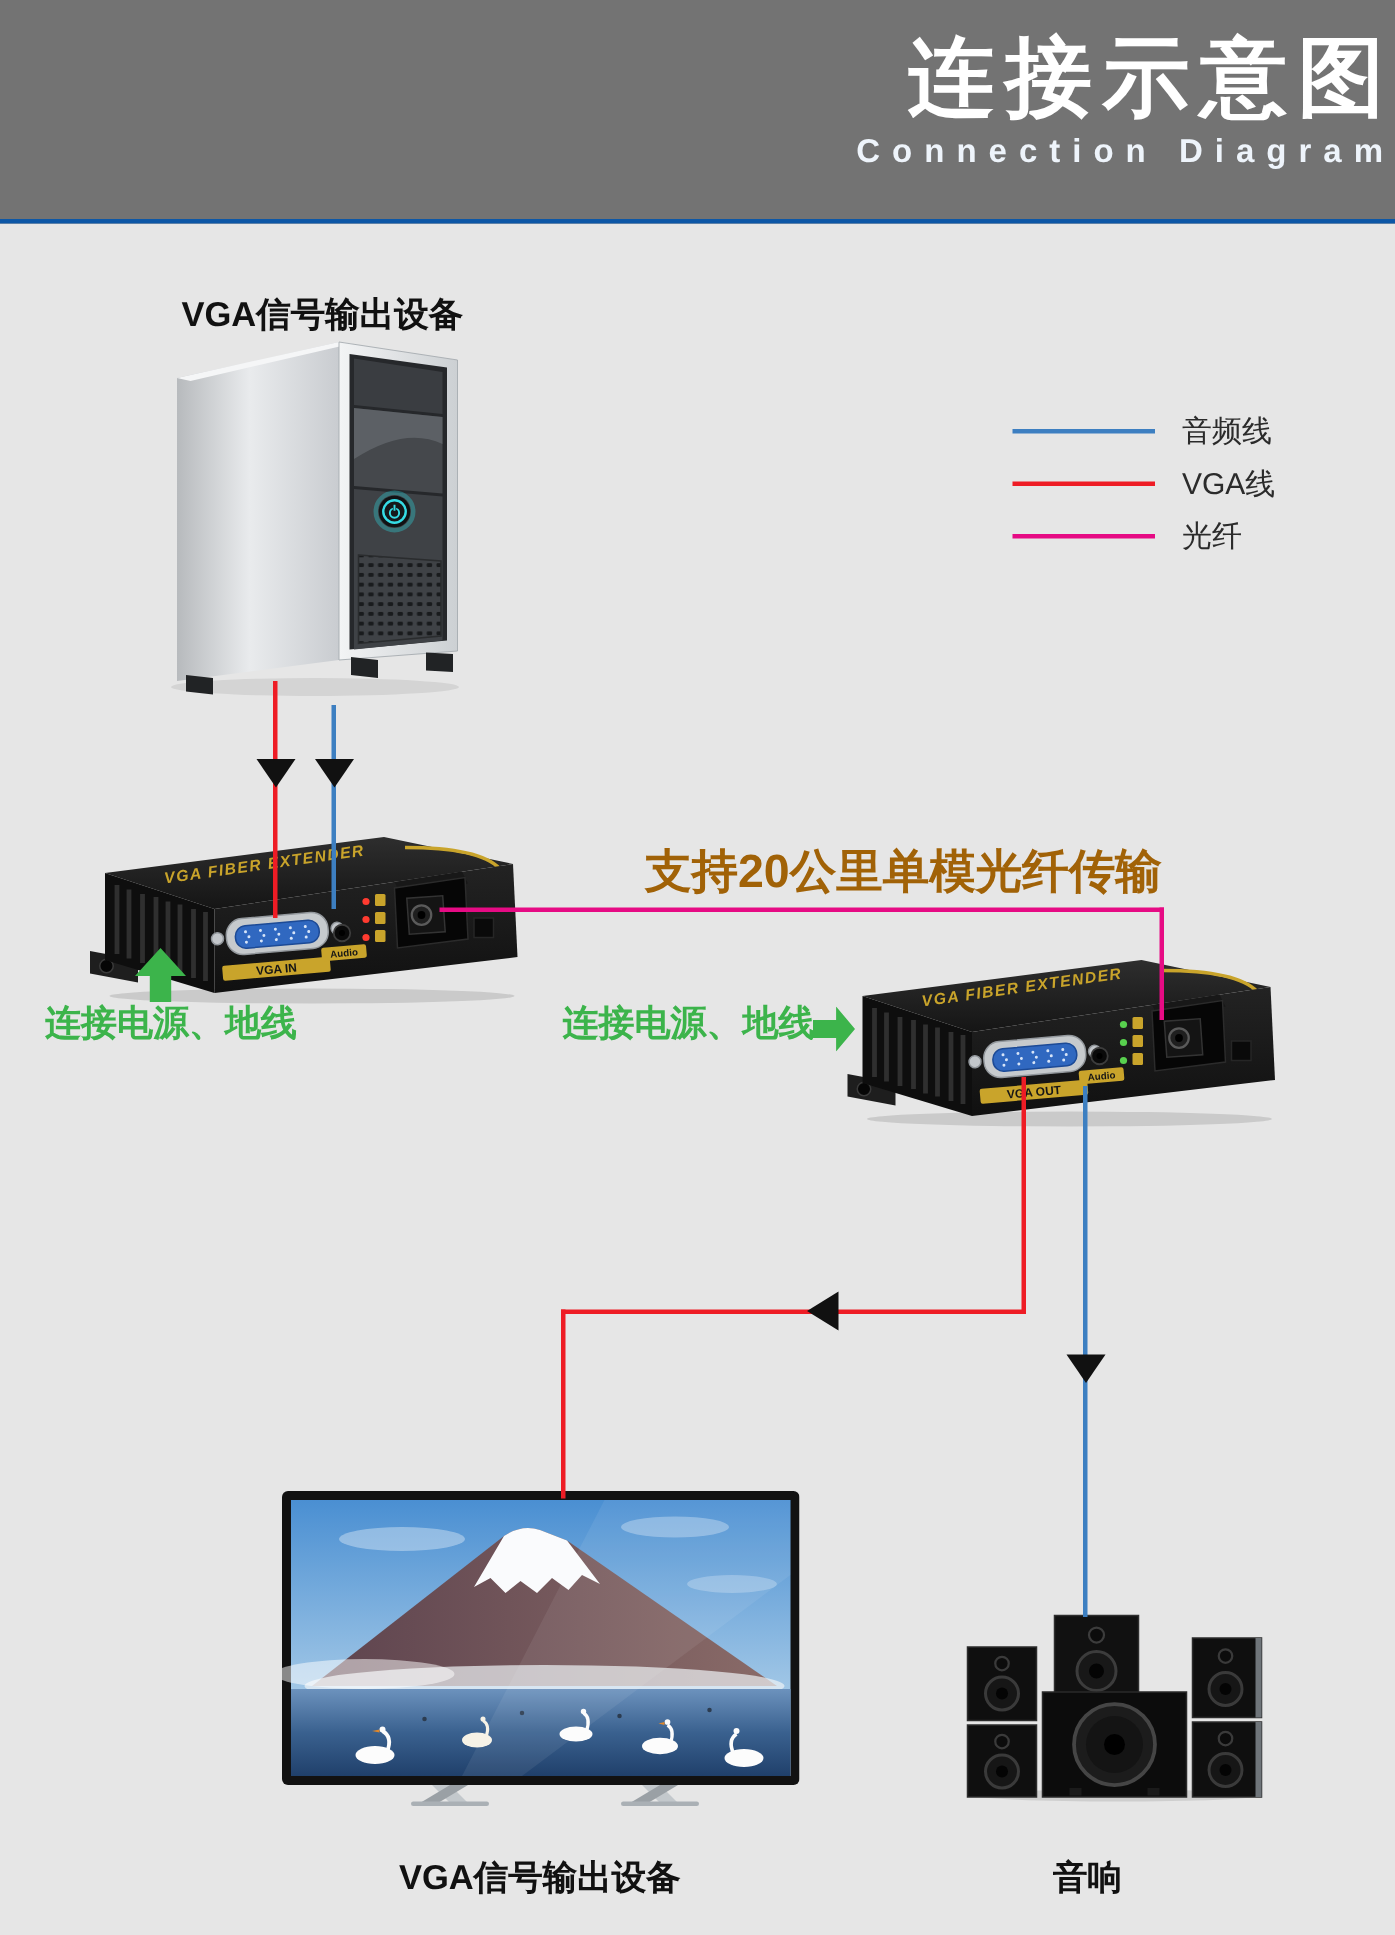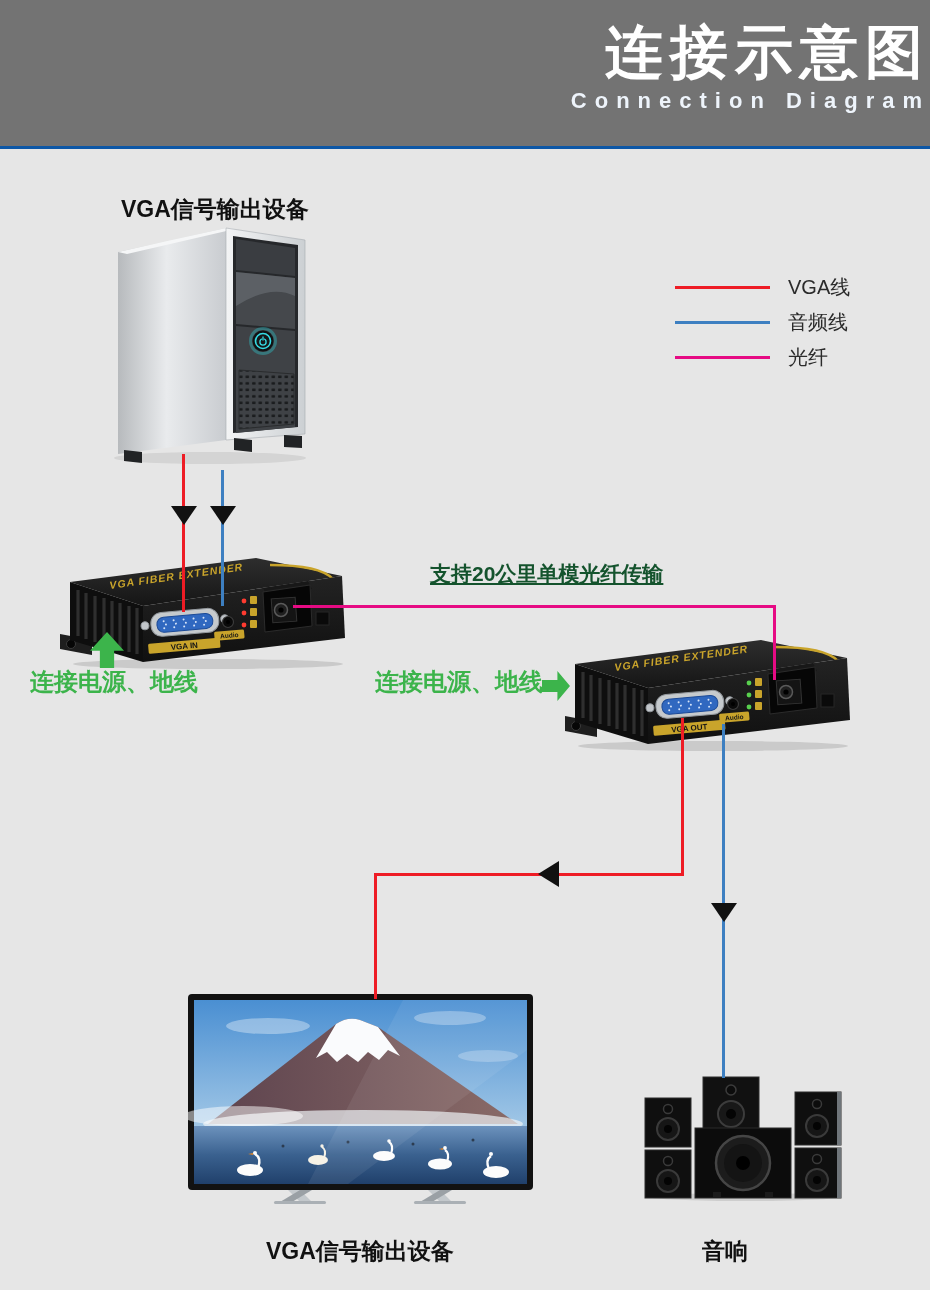--- a/index.html
+++ b/index.html
@@ -6,21 +6,21 @@
   body{width:930px;height:1290px;background:#e6e6e6;font-family:"Liberation Sans",sans-serif;overflow:hidden;}
   .page{position:relative;width:930px;height:1290px;background:#e6e6e6;}
   .abs{position:absolute;}
   
   .header{left:0;top:0;width:930px;height:146px;background:#737373;border-bottom:3px solid #0d57a6;text-align:right;z-index:1;}
   .title{margin:0;padding-top:20px;font-size:58px;font-weight:bold;color:#ffffff;letter-spacing:7px;line-height:1.1;}
   .subtitle{margin-top:4px;font-size:22px;font-weight:600;color:#eef4fb;letter-spacing:8px;}
   
   .dev-label{font-size:23px;font-weight:bold;color:#111;white-space:nowrap;z-index:6;}
   .note-green{font-size:24px;font-weight:700;color:#3cb44b;white-space:nowrap;z-index:6;}
-  .fiber-note{font-size:21px;font-weight:bold;color:#14532d;white-space:nowrap;z-index:6;text-decoration:underline;}
+  .fiber-note{font-size:31px;font-weight:bold;color:#a16207;white-space:nowrap;z-index:6;}
   
   .legend{left:675px;top:270px;width:220px;z-index:6;}
   .legend-row{display:flex;align-items:center;height:35px;}
   .legend-line{width:95px;height:3px;display:inline-block;flex:none;}
   .legend-label{margin-left:18px;font-size:20px;color:#2b2b2b;}
   .c-red{background:#ee1c25;}
   .c-blue{background:#3d7fc1;}
   .c-magenta{background:#e60b84;}
   
   .line{z-index:5;}
@@ -79,26 +79,26 @@
     <line x1="155" y1="112.5" x2="155" y2="117" stroke="#16181a" stroke-width="2.2"></line>
     <line x1="155" y1="112.5" x2="155" y2="116.5" stroke="#35dbe4" stroke-width="1.3"></line>
     <polygon points="131,146 186,150 186,200 131,205" fill="url(#grille)" stroke="#2a2c2e" stroke-width="1"></polygon>
     <polygon points="16,226 34,228 34,239 16,237" fill="#212325"></polygon>
     <polygon points="126,214 144,216 144,228 126,226" fill="#212325"></polygon>
     <polygon points="176,211 194,212 194,224 176,223" fill="#212325"></polygon>
   </svg>
 
   <div class="abs legend">
     <div class="legend-row">
+      <span class="legend-line c-blue"></span>
+      <span class="legend-label">音频线</span>
+    </div>
+    <div class="legend-row">
       <span class="legend-line c-red"></span>
       <span class="legend-label">VGA线</span>
-    </div>
-    <div class="legend-row">
-      <span class="legend-line c-blue"></span>
-      <span class="legend-label">音频线</span>
     </div>
     <div class="legend-row">
       <span class="legend-line c-magenta"></span>
       <span class="legend-label">光纤</span>
     </div>
   </div>
 
   <div class="abs line vline c-red" style="left:182px;top:454px;height:158px;"></div>
   <div class="abs line vline c-blue" style="left:221px;top:470px;height:136px;"></div>
   <div class="abs arrow-down" style="left:171px;top:506px;"></div>

